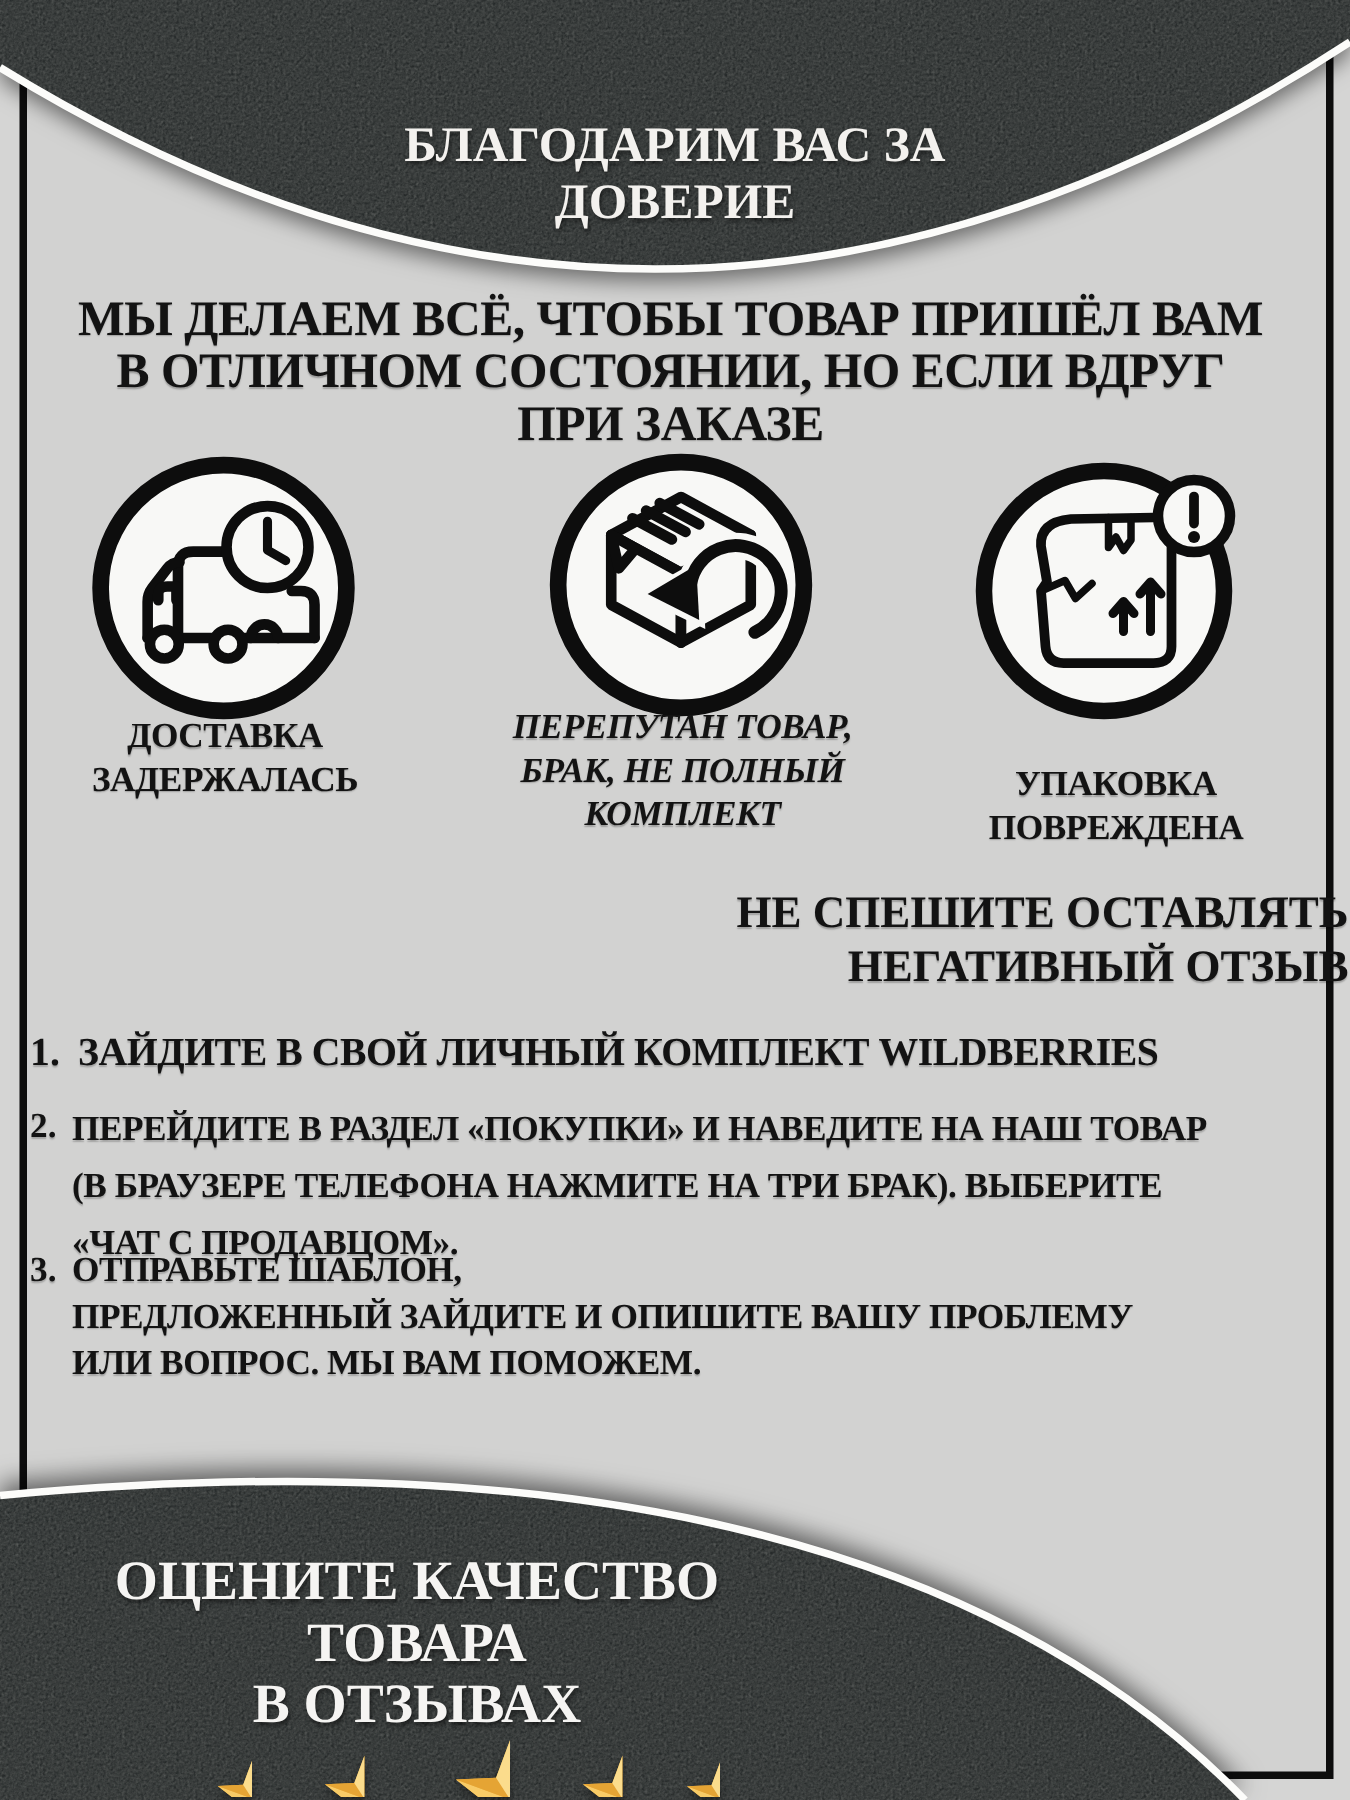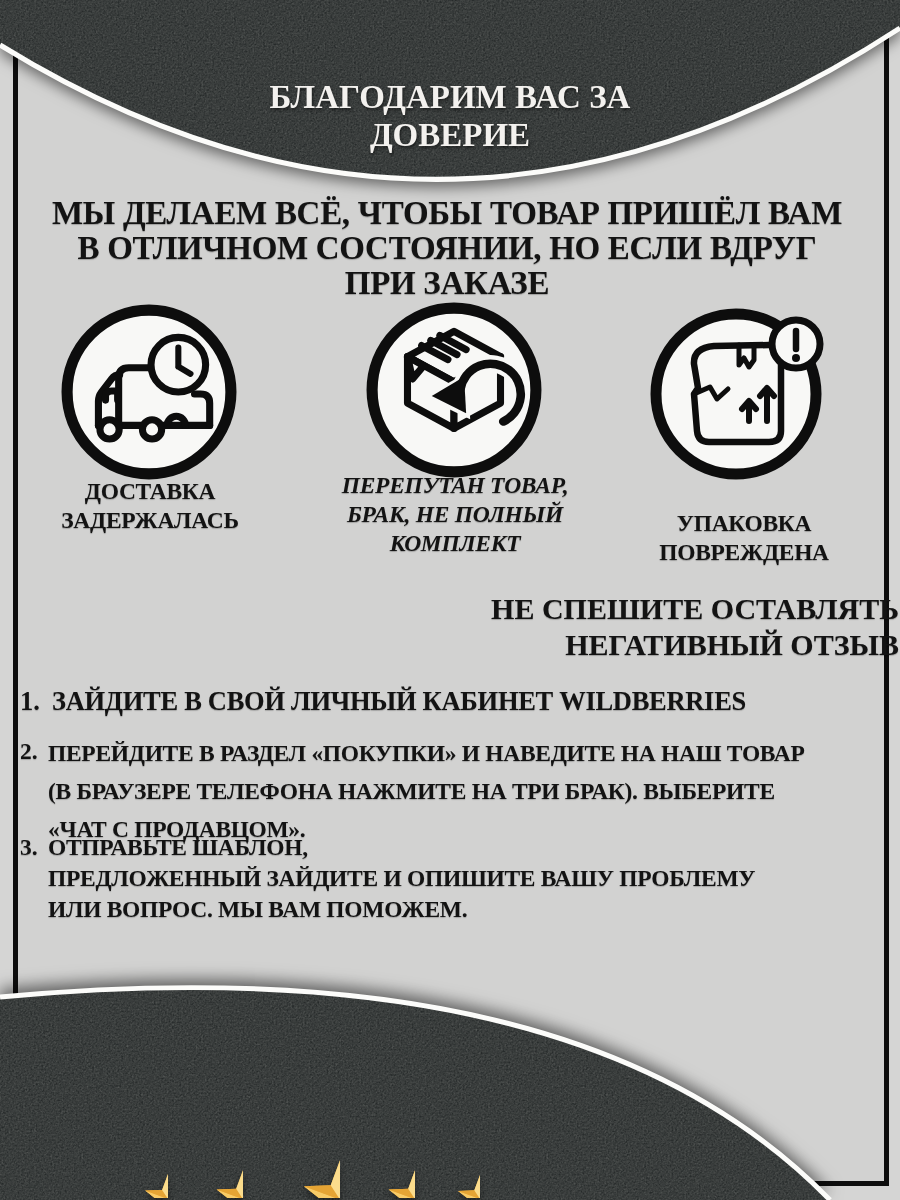--- a/index.html
+++ b/index.html
@@ -164,41 +164,43 @@
 БРАК, НЕ ПОЛНЫЙ
 КОМПЛЕКТ</div>
   <div class="issue-label label-3">УПАКОВКА
 ПОВРЕЖДЕНА</div>
 
   <div class="advice">НЕ СПЕШИТЕ ОСТАВЛЯТЬ
 НЕГАТИВНЫЙ ОТЗЫВ</div>
 
   <div class="step step-1">
     <div class="num">1.</div>
-    <div class="txt">ЗАЙДИТЕ В СВОЙ ЛИЧНЫЙ КАБИНЕТ  WILDBERRIES</div>
+    <div class="txt">ЗАЙДИТЕ В СВОЙ ЛИЧНЫЙ КОМПЛЕКТ  WILDBERRIES</div>
   </div>
   <div class="step step-2">
     <div class="num">2.</div>
     <div class="txt">ПЕРЕЙДИТЕ В РАЗДЕЛ «ПОКУПКИ» И НАВЕДИТЕ НА НАШ ТОВАР
 (В БРАУЗЕРЕ ТЕЛЕФОНА НАЖМИТЕ НА ТРИ БРАК). ВЫБЕРИТЕ
 «ЧАТ С ПРОДАВЦОМ».</div>
   </div>
   <div class="step step-3">
     <div class="num">3.</div>
     <div class="txt">ОТПРАВЬТЕ ШАБЛОН,
 ПРЕДЛОЖЕННЫЙ ЗАЙДИТЕ И ОПИШИТЕ ВАШУ ПРОБЛЕМУ
 ИЛИ ВОПРОС. МЫ ВАМ ПОМОЖЕМ.</div>
   </div>
 
   <svg class="footer-arc" width="900" height="245" viewBox="0 0 900 245">
     <path d="M0,42 Q580,-12 830,245 L0,245 Z" fill="#262C2C" filter="url(#fShadow)"></path>
     <path d="M0,42 Q580,-12 830,245 L0,245 Z" fill="#000000" filter="url(#grainF)" opacity="0.33"></path>
     <path d="M0,42 Q580,-12 830,245" fill="none" stroke="#FCFCFA" stroke-width="5"></path>
   </svg>
 
+  <div class="f-heading">ОЦЕНИТЕ КАЧЕСТВО ТОВАРА
+В ОТЗЫВАХ</div>
 
   <svg width="0" height="0" style="position:absolute" aria-hidden="true">
     <defs>
       <symbol id="star-sym" viewBox="-52 -52 104 104">
         <polygon points="0,-48 11.8,-16.2 45.7,-14.8 19,6.2 28.2,38.8 0,20 -28.2,38.8 -19,6.2 -45.7,-14.8 -11.8,-16.2" fill="#EFAF3E"></polygon>
         <polygon points="0,2 0,-48 11.8,-16.2" fill="#D98E25"></polygon>
         <polygon points="0,2 11.8,-16.2 45.7,-14.8" fill="#F9CF6F"></polygon>
         <polygon points="0,2 45.7,-14.8 19,6.2" fill="#DD9526"></polygon>
         <polygon points="0,2 19,6.2 28.2,38.8" fill="#F3BC54"></polygon>
         <polygon points="0,2 28.2,38.8 0,20" fill="#D88E20"></polygon>

